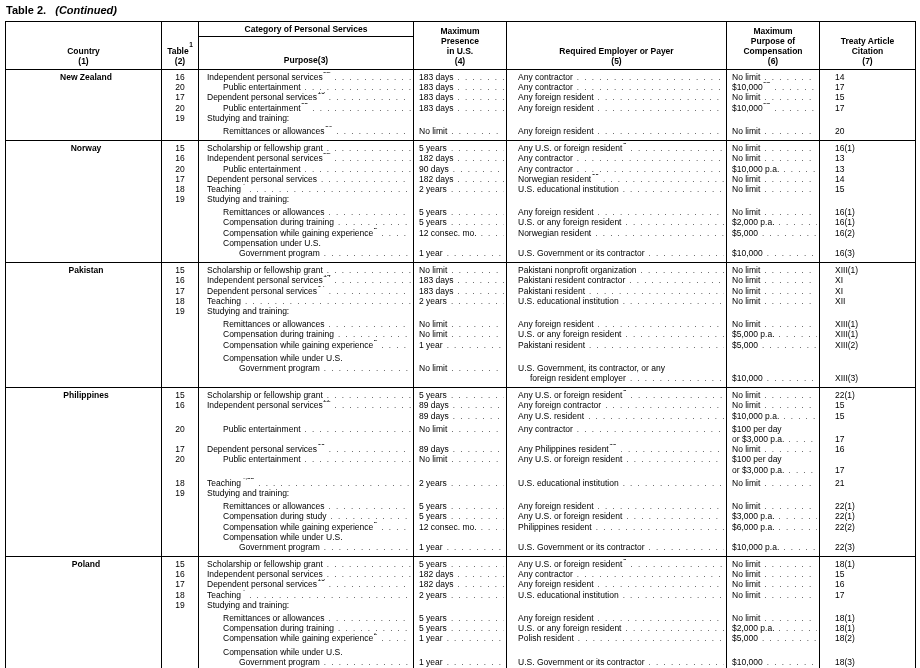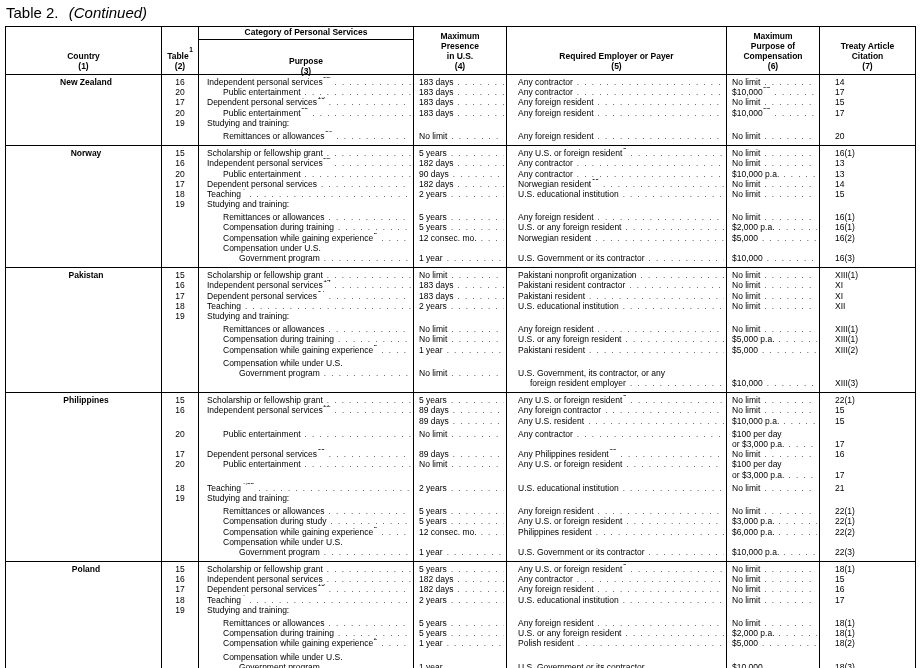--- a/index.html
+++ b/index.html
@@ -1,36 +1,36 @@
 <!DOCTYPE html>
 <html><head>
 <meta charset="utf-8">
 <style>
   * { box-sizing: border-box; margin: 0; padding: 0; }
   body { background: #fff; font-family: "Liberation Sans", sans-serif; color: #000; }
   .page { width: 920px; height: 668px; background: #fff; padding: 4px 0 0 5px; overflow: hidden; }
-  .title { font-size: 15px; font-weight: normal; margin: 0 0 5px 1px; }
+  .title { font-size: 11px; font-weight: bold; margin: 0 0 5px 1px; }
   .title .tc { font-style: italic; margin-left: 6px; }
   .tbl { width: 911px; border: 1.5px solid #000; border-bottom-width: 3px; }
 
   
   .c1 { width: 155px; } .c2 { width: 37px; } .c3 { width: 215px; gap: 16px; }
   .c4 { width: 93px; }  .c5 { width: 220px; } .c6 { width: 93px; }
   .c7 { flex: 1 1 auto; }
 
   
   .thead { display: flex; height: 47px; align-items: stretch; }
   .hc { border-left: 1px solid #000; display: flex; flex-direction: column;
         justify-content: flex-end; align-items: center; text-align: center;
         font-weight: bold; font-size: 8.5px; line-height: 10px; padding-bottom: 3px; }
   .hc.c1 { border-left: none; }
   .hc.c3 { padding: 0; justify-content: flex-start; }
   .cat { height: 15px; width: 100%; border-bottom: 1px solid #000; display: flex;
          align-items: flex-end; justify-content: center; padding-bottom: 2px; }
-  .sub { flex: 1; width: 100%; display: flex; flex-direction: column;
+  .sub { flex: 1; width: 100%; display: flex; flex-direction: row;
          justify-content: center; align-items: center; padding-bottom: 3px; }
   sup { font-size: 6.5px; line-height: 0; position: relative; top: -3px; margin-left: 0.5px; letter-spacing: 0; }
 
   
   .row-section { display: flex; align-items: stretch; border-top: 1px solid #000; }
   .col { padding-top: 2px; padding-bottom: 4px; border-left: 1px solid #000; overflow: hidden; }
   .col.c1 { border-left: none; }
   .ln { height: 10.2px; line-height: 10.2px; font-size: 8.5px; display: flex;
         align-items: baseline; overflow: hidden; white-space: nowrap; }
   .ln.gap { margin-top: 3px; }

